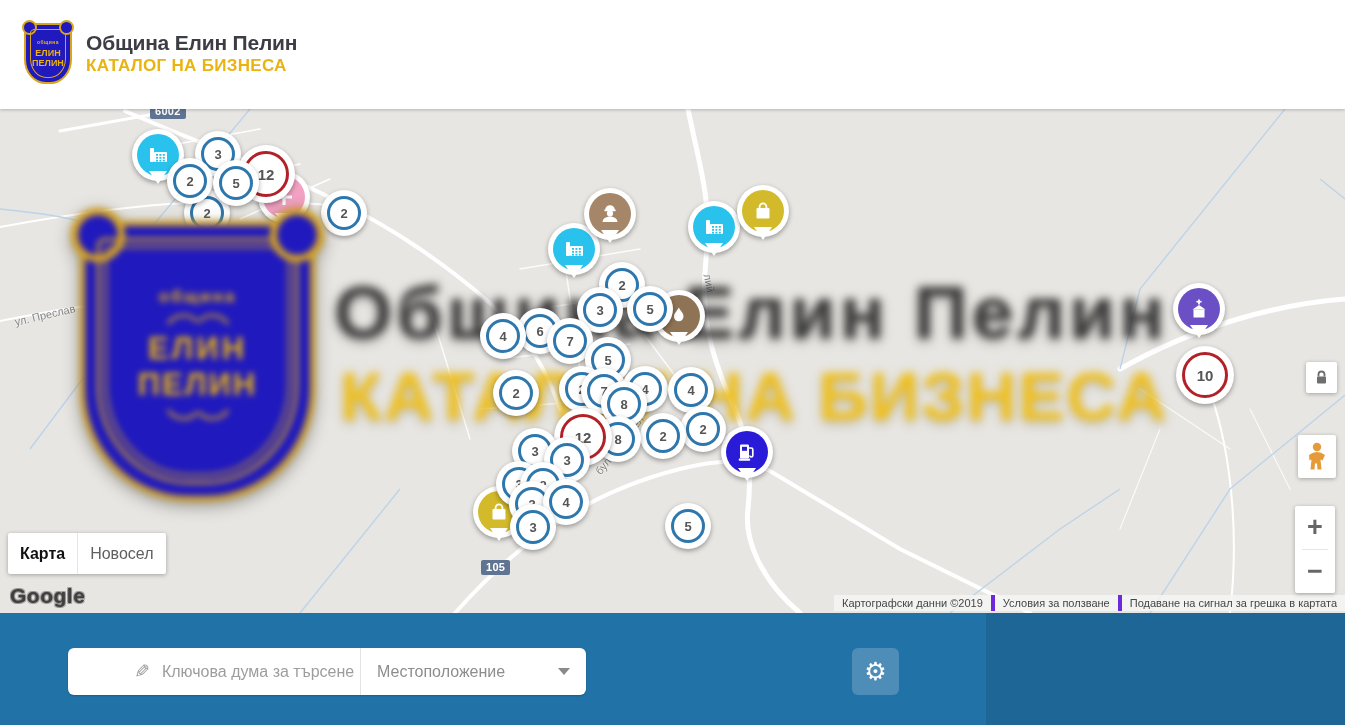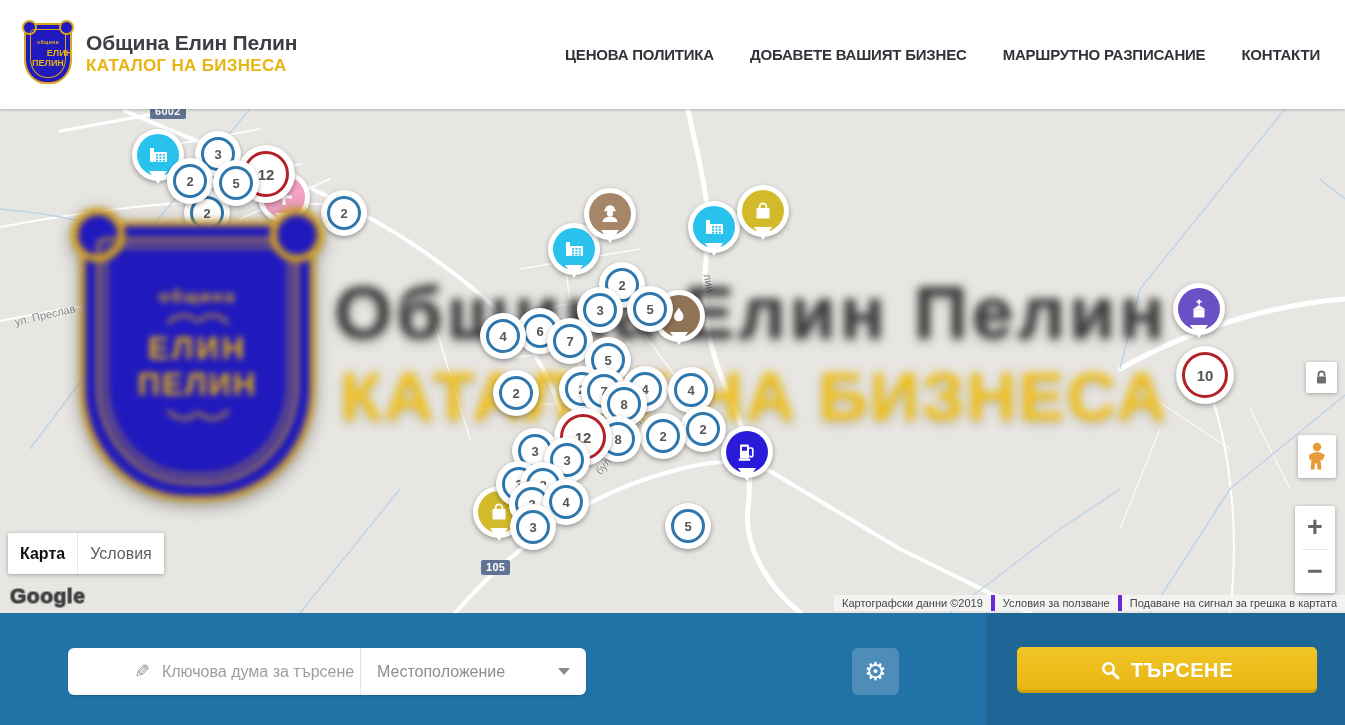--- a/index.html
+++ b/index.html
@@ -14,21 +14,21 @@
            border-radius:8px 8px 45% 45% / 6px 6px 40% 40%;
            display:flex; flex-direction:column; align-items:center; justify-content:center;
            color:#e9b411; text-align:center; }
   .crest::before, .crest::after { content:''; position:absolute; top:-5px; width:11px; height:11px;
            border:2.5px solid #d8a51e; background:#2019bd; border-radius:50%; }
   .crest::before { left:-4px; } .crest::after { right:-4px; }
   .crest .inner-frame { position:absolute; inset:4px; border:1px solid #d8a51e;
            border-radius:5px 5px 45% 45% / 4px 4px 40% 40%; pointer-events:none; }
   .logo-crest { width:48px; height:61px; }
   .logo-crest .c-top { font-size:5px; font-weight:700; letter-spacing:.5px; }
-  .logo-crest .c-l1 { font-size:9px; font-weight:700; line-height:10px; margin-top:3px;padding-left:23px;}
+  .logo-crest .c-l1 { font-size:9px; font-weight:700; line-height:10px; margin-top:3px;}
   .logo-crest .c-l2 { font-size:9px; font-weight:700; line-height:10px; }
   .logo-text { margin-left:14px; }
   .logo-title { font-size:21px; font-weight:700; color:#3d3d45; letter-spacing:-.2px; }
   .logo-subtitle { font-size:17px; font-weight:700; color:#e9b411; letter-spacing:.3px; margin-top:1px; }
   #main-nav { position:absolute; right:25px; top:0; height:109px; display:flex; align-items:center; gap:36px; }
   .nav-link { font-size:15px; font-weight:700; color:#32323a; letter-spacing:-.2px; text-decoration:none; cursor:pointer; white-space:nowrap; }
 
   
   #map { position:absolute; left:0; top:109px; width:1345px; height:504px; background:#e8e6e2; overflow:hidden; cursor:grab; }
   #roads { position:absolute; left:0; top:0; z-index:0; }
@@ -127,26 +127,20 @@
         <div class="inner-frame"></div>
         <span class="c-top">община</span>
         <span class="c-l1">ЕЛИН</span>
         <span class="c-l2">ПЕЛИН</span>
       </div>
       <div class="logo-text">
         <div class="logo-title">Община Елин Пелин</div>
         <div class="logo-subtitle">КАТАЛОГ НА БИЗНЕСА</div>
       </div>
     </div>
-    <nav id="main-nav">
-        <a class="nav-link">ЦЕНОВА ПОЛИТИКА</a>
-        <a class="nav-link">ДОБАВЕТЕ ВАШИЯТ БИЗНЕС</a>
-        <a class="nav-link">МАРШРУТНО РАЗПИСАНИЕ</a>
-        <a class="nav-link">КОНТАКТИ</a>
-      </nav>
   </header>
 
   <div id="map">
     <svg id="roads" width="1345" height="504" viewBox="0 0 1345 504">
       <g stroke="#ffffff" fill="none" stroke-linecap="round">
         <path d="M125 2 C230 48 330 78 420 140 S540 240 560 300" stroke-width="4"></path>
         <path d="M60 22 L205 -4" stroke-width="3"></path>
         <path d="M0 118 C120 96 220 86 330 96" stroke-width="2"></path>
         <path d="M150 40 L260 20 M180 80 L300 55 M240 110 L330 70" stroke-width="1.5"></path>
         <path d="M688 0 C700 60 712 90 706 150 C700 210 712 250 735 300 C748 330 752 360 748 400 C744 430 760 470 800 504" stroke-width="5"></path>
@@ -182,21 +176,21 @@
         <span class="c-l1">ЕЛИН</span>
         <span class="c-l2">ПЕЛИН</span>
         <svg class="crest-orn" width="66" height="16" viewBox="0 0 66 16">
           <path d="M3 3 C10 14 26 14 32 5 M63 3 C56 14 40 14 34 5" stroke="#d8a51e" fill="none" stroke-width="2.6"></path>
         </svg>
       </div>
     </div>
 
     <div id="maptype">
       <div class="mt-btn mt-map">Карта</div>
-      <div class="mt-btn mt-sat">Условия</div>
+      <div class="mt-btn mt-sat">Новосел</div>
     </div>
 
     <div id="google-logo">Google</div>
 
     <div id="attribution">
         <span>Картографски данни ©2019</span>
         <span class="attr-link">Условия за ползване</span>
         <span class="attr-link">Подаване на сигнал за грешка в картата</span>
       </div>
 
@@ -450,21 +444,14 @@
       <div class="combo combo-loc">
         <span class="combo-label">Местоположение</span>
         <span class="caret"></span>
       </div>
     </div>
 
     <div id="gear-btn">
       <span>⚙</span>
     </div>
 
-    <button id="search-btn">
-      <svg width="19" height="19" viewBox="0 0 19 19">
-        <circle cx="7.5" cy="7.5" r="5.2" stroke="#fff" stroke-width="2.6" fill="none"></circle>
-        <line x1="11.6" y1="11.6" x2="17" y2="17" stroke="#fff" stroke-width="3" stroke-linecap="round"></line>
-      </svg>
-      <span>ТЪРСЕНЕ</span>
-    </button>
   </div>
 </div>
 
 </body></html>

